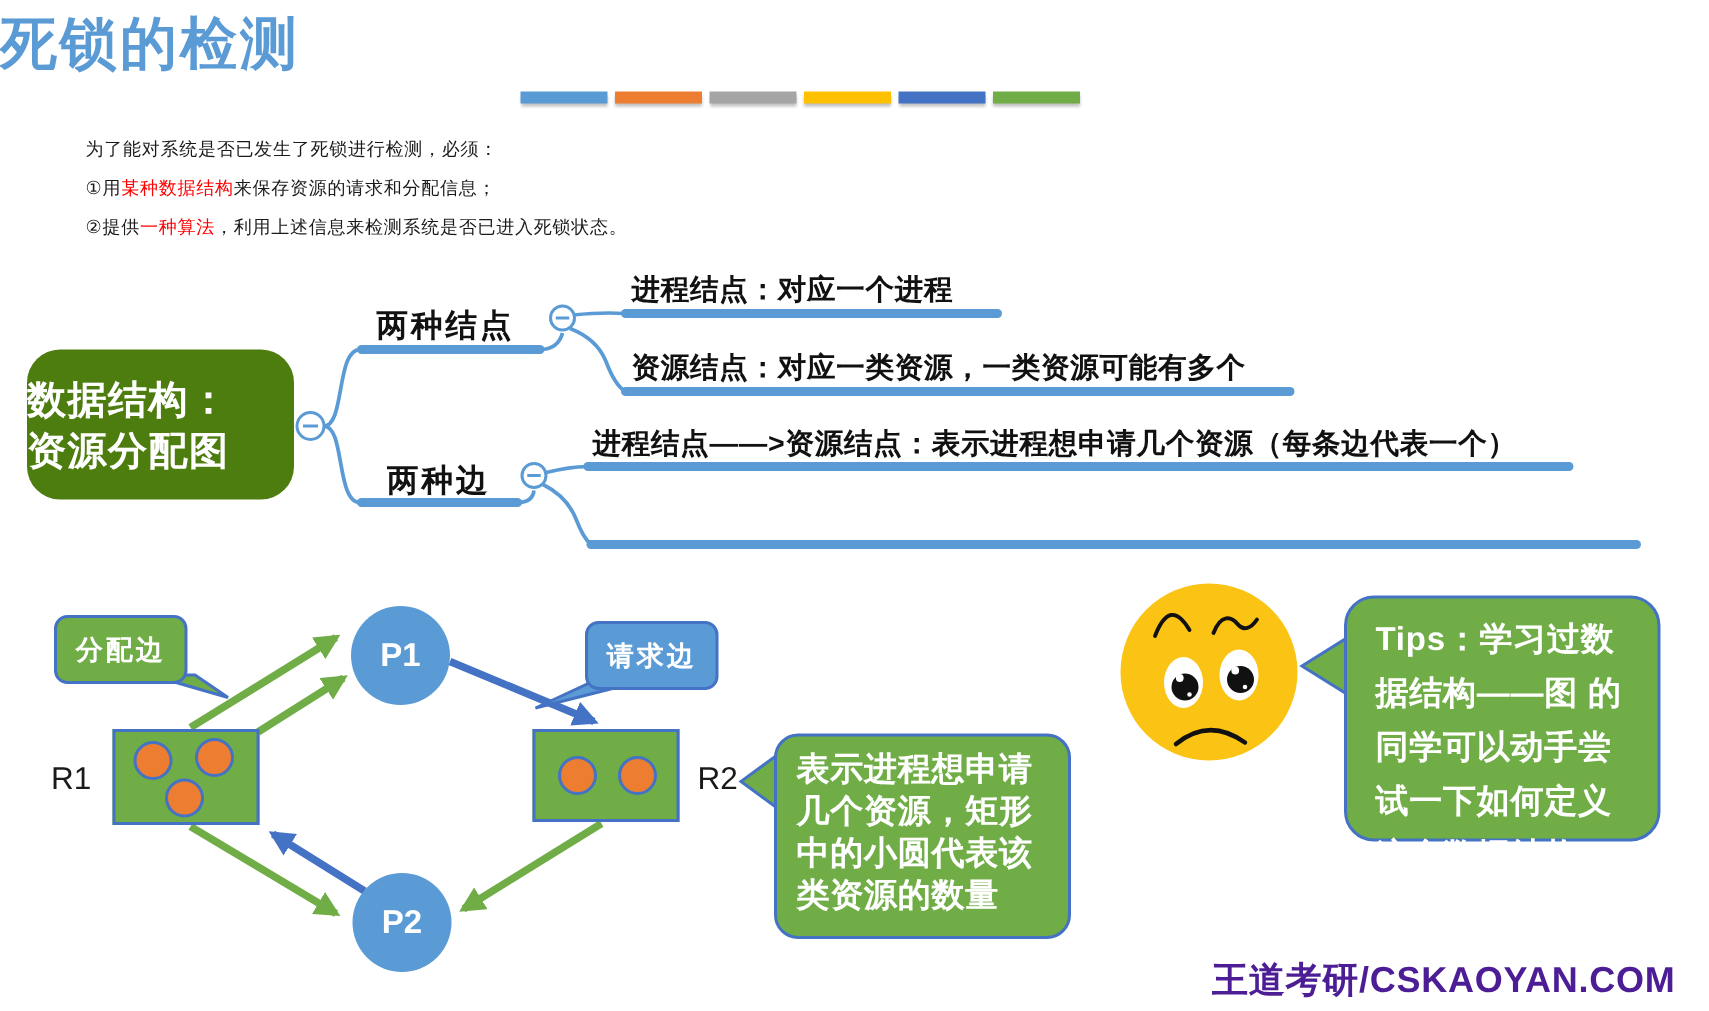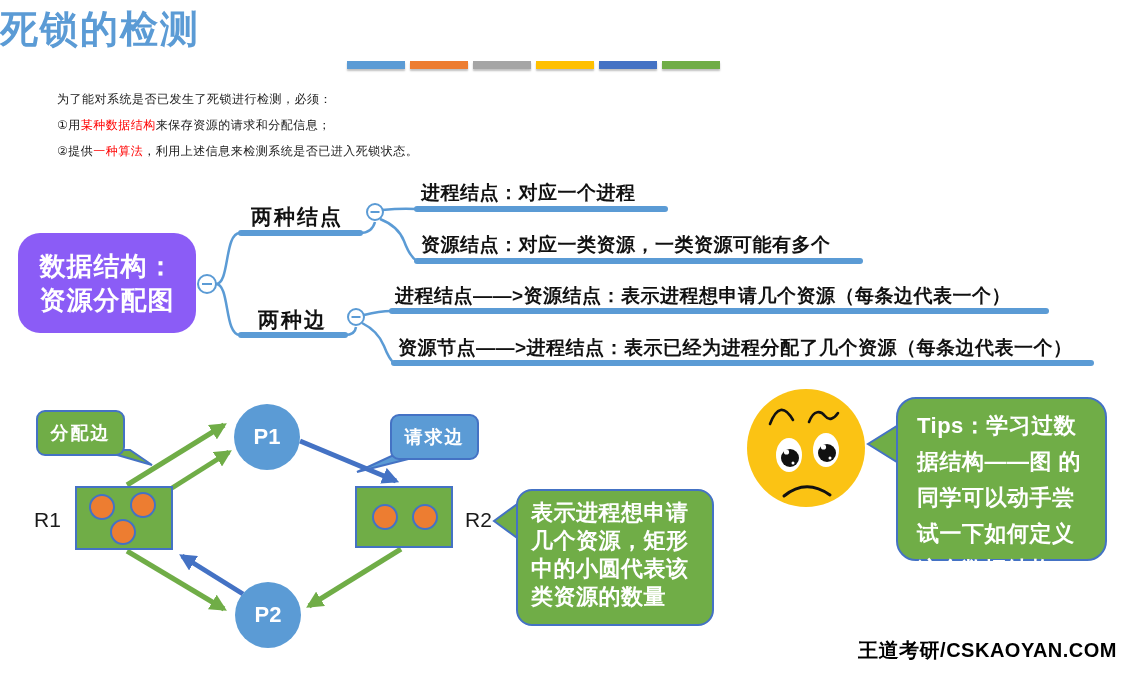--- a/index.html
+++ b/index.html
@@ -10,43 +10,43 @@
 
   .title{position:absolute;z-index:2;left:0;top:4px;width:1139px;margin:0;
          font-size:38px;font-weight:bold;color:#5B9BD5;letter-spacing:2px;}
   .bars{position:absolute;z-index:2;left:347px;top:61px;display:flex;gap:5px;}
   .bar{width:58px;height:8px;box-shadow:0 2px 2px rgba(0,0,0,.25);}
 
   .intro{position:absolute;z-index:2;left:57px;top:86px;font-size:12px;color:#1a1a1a;line-height:26px;letter-spacing:.5px;}
   .red{color:#FF0000;}
 
   .root-node{position:absolute;z-index:2;left:18px;top:233px;width:178px;height:100px;
-             background:#8b5cf6;border-radius:22px;color:#fff;font-weight:bold;font-size:26px;
-             display:flex;flex-direction:column;justify-content:center;align-items:center;line-height:34px;letter-spacing:1px;}
+             background:#4d7c0f;border-radius:22px;color:#fff;font-weight:bold;font-size:26px;
+             display:flex;flex-direction:column;justify-content:center;line-height:34px;letter-spacing:1px;}
   .branch-label{position:absolute;z-index:2;font-size:21px;font-weight:bold;color:#111;letter-spacing:2px;}
   .child-label{position:absolute;z-index:2;font-size:19px;font-weight:bold;color:#111;letter-spacing:.5px;white-space:nowrap;}
 
   .proc{position:absolute;z-index:3;width:66px;height:66px;border-radius:50%;background:#5B9BD5;
         color:#fff;font-weight:bold;font-size:22px;display:flex;align-items:center;justify-content:center;}
   .res{position:absolute;z-index:2;background:#70AD47;border:2px solid #4472C4;box-sizing:border-box;}
   .res-dot{position:absolute;z-index:3;width:26px;height:26px;border-radius:50%;background:#ED7D31;
            border:2px solid #4472C4;box-sizing:border-box;}
   .rlabel{position:absolute;z-index:2;font-size:21px;color:#1a1a1a;}
 
   .callout{position:absolute;z-index:3;box-sizing:border-box;border:2px solid #4472C4;color:#fff;
            display:flex;align-items:center;justify-content:center;font-weight:bold;}
   .callout.green{background:#70AD47;}
   .callout.blue{background:#5B9BD5;}
   .small-callout{width:89px;height:46px;border-radius:9px;font-size:18px;letter-spacing:2px;}
   .note-bubble{left:516px;top:489px;width:198px;height:137px;border-radius:16px;
                font-size:22px;line-height:28px;padding:8px 13px;display:block;letter-spacing:.5px;}
   .tips-bubble{left:896px;top:397px;width:211px;height:164px;border-radius:20px;
                font-size:22px;line-height:36px;padding:9px 19px;display:block;letter-spacing:.5px;}
 
-  .watermark{position:absolute;z-index:2;right:22px;top:637px;font-size:20px;font-weight:bold;color:#000000;letter-spacing:.5px;}
+  .watermark{position:absolute;z-index:2;right:22px;top:637px;font-size:24px;font-weight:bold;color:#4c1d95;letter-spacing:.5px;}
 </style>
 </head>
 <body>
 
 <div class="slide">
 
   <svg class="overlay" viewBox="0 0 1139 674">
     <defs>
       <marker id="ag" viewBox="0 0 10 10" refX="8" refY="5" markerWidth="3.4" markerHeight="3.4" orient="auto-start-reverse">
         <path d="M0,0 L10,5 L0,10 z" fill="#70AD47"></path>
@@ -137,21 +137,20 @@
 
   <div class="root-node">
     <div>数据结构：</div>
     <div>资源分配图</div>
   </div>
   <div class="branch-label" style="left:251px;top:203px">两种结点</div>
   <div class="branch-label" style="left:258px;top:306px">两种边</div>
   <div class="child-label" style="left:421px;top:180px">进程结点：对应一个进程</div>
   <div class="child-label" style="left:421px;top:232px">资源结点：对应一类资源，一类资源可能有多个</div>
   <div class="child-label" style="left:395px;top:283px">进程结点——&gt;资源结点：表示进程想申请几个资源（每条边代表一个）</div>
-  <div class="child-label" style="left:398px;top:335px">资源节点——&gt;进程结点：表示已经为进程分配了几个资源（每条边代表一个）</div>
 
   <div class="callout green small-callout abs" style="left:36px;top:410px">分配边</div>
   <div class="callout blue small-callout abs" style="left:390px;top:414px">请求边</div>
 
   <div class="proc" style="left:234px;top:404px">P1</div>
   <div class="proc" style="left:235px;top:582px">P2</div>
 
   <div class="res" style="left:75px;top:486px;width:98px;height:64px"></div>
   <div class="res" style="left:355px;top:486px;width:98px;height:62px"></div>
   <div class="rlabel" style="left:34px;top:508px">R1</div>

